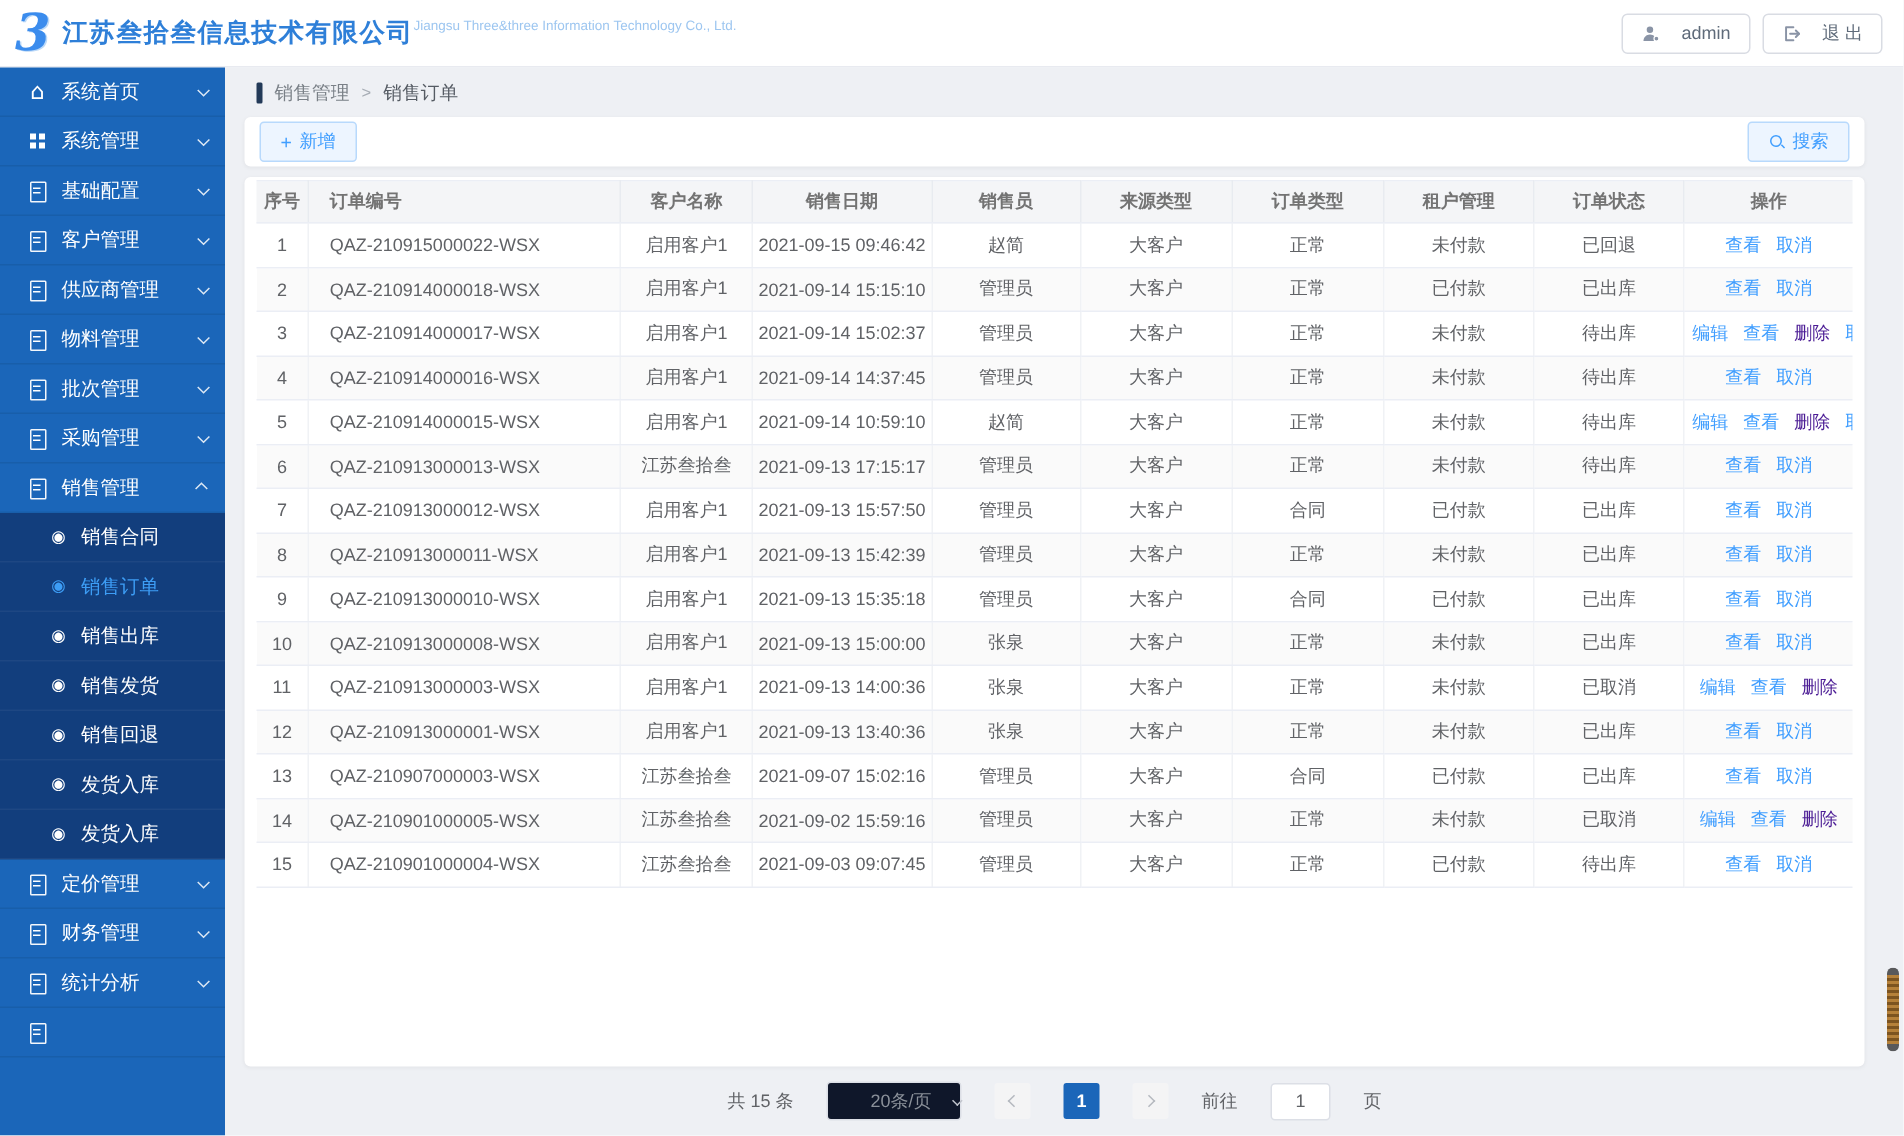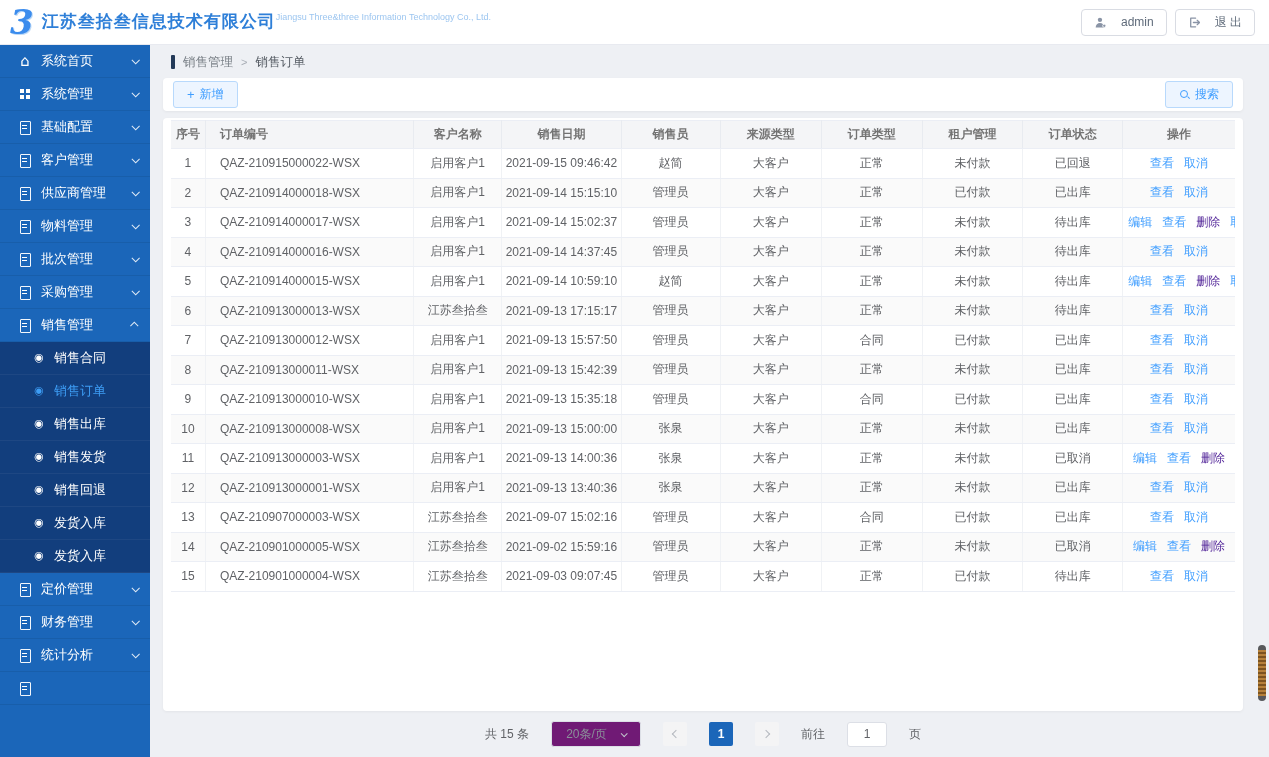--- a/index.html
+++ b/index.html
@@ -59,21 +59,21 @@
   table { width:100%; border-collapse:collapse; table-layout:fixed; }
   th { height:28px; background:#f4f5f7; color:#737373; font-weight:bold; font-size:12px; border-top:1px solid #ebeef5; border-bottom:1px solid #ebeef5; border-right:1px solid #e8ebf0; text-align:center; }
   td { height:29.5px; font-size:12px; color:#606266; border-bottom:1px solid #ebeef5; border-right:1px solid #f0f2f5; text-align:center; white-space:nowrap; overflow:hidden; }
   th:last-child, td:last-child { border-right:none; }
   tbody tr:nth-child(even) { background:#fafafa; }
   .c-left { text-align:left; padding-left:14px; }
   .link { color:#409eff; cursor:pointer; margin:0 5px; }
   .link.danger { color:#4c1d95; }
 
   .pagination { height:46px; display:flex; align-items:center; justify-content:center; gap:22px; font-size:12px; color:#606266; flex:none; }
-  .page-size-select { display:flex; align-items:center; justify-content:center; gap:14px; width:90px; height:26px; border:1px solid #dcdfe6; border-radius:3px; background:#701a75; color:#8a9099; cursor:pointer; }
+  .page-size-select { display:flex; align-items:center; justify-content:flex-end; gap:14px; width:90px; height:26px; border:1px solid #dcdfe6; border-radius:3px; background:#0f172a; color:#8a9099; cursor:pointer; }
   .sel-chev { width:5px; height:5px; border-right:1.2px solid #c0c4cc; border-bottom:1.2px solid #c0c4cc; transform:rotate(45deg) translateY(-1px); }
   .pg-btn { min-width:24px; height:24px; border:none; border-radius:2px; background:#f4f4f5; display:flex; align-items:center; justify-content:center; cursor:pointer; font-size:12px; color:#606266; }
   .pg-btn.active { background:#1b66b9; color:#fff; font-weight:bold; }
   .pchev { width:6px; height:6px; border-right:1.4px solid #b4b8bf; border-bottom:1.4px solid #b4b8bf; }
   .pchev.left { transform:rotate(135deg); margin-left:2px; }
   .pchev.right { transform:rotate(-45deg); margin-right:2px; }
   .goto-input { width:40px; height:25px; border:1px solid #dcdfe6; border-radius:3px; text-align:center; font-size:12px; color:#606266; outline:none; }
 
   .scroll-thumb { position:absolute; right:3px; top:645px; width:8px; height:56px; border-radius:4px; border-top:5px solid #58595b; border-bottom:5px solid #58595b; background:repeating-linear-gradient(180deg,#b5813a 0 2px,#7c5420 2px 4px); }
 </style>

